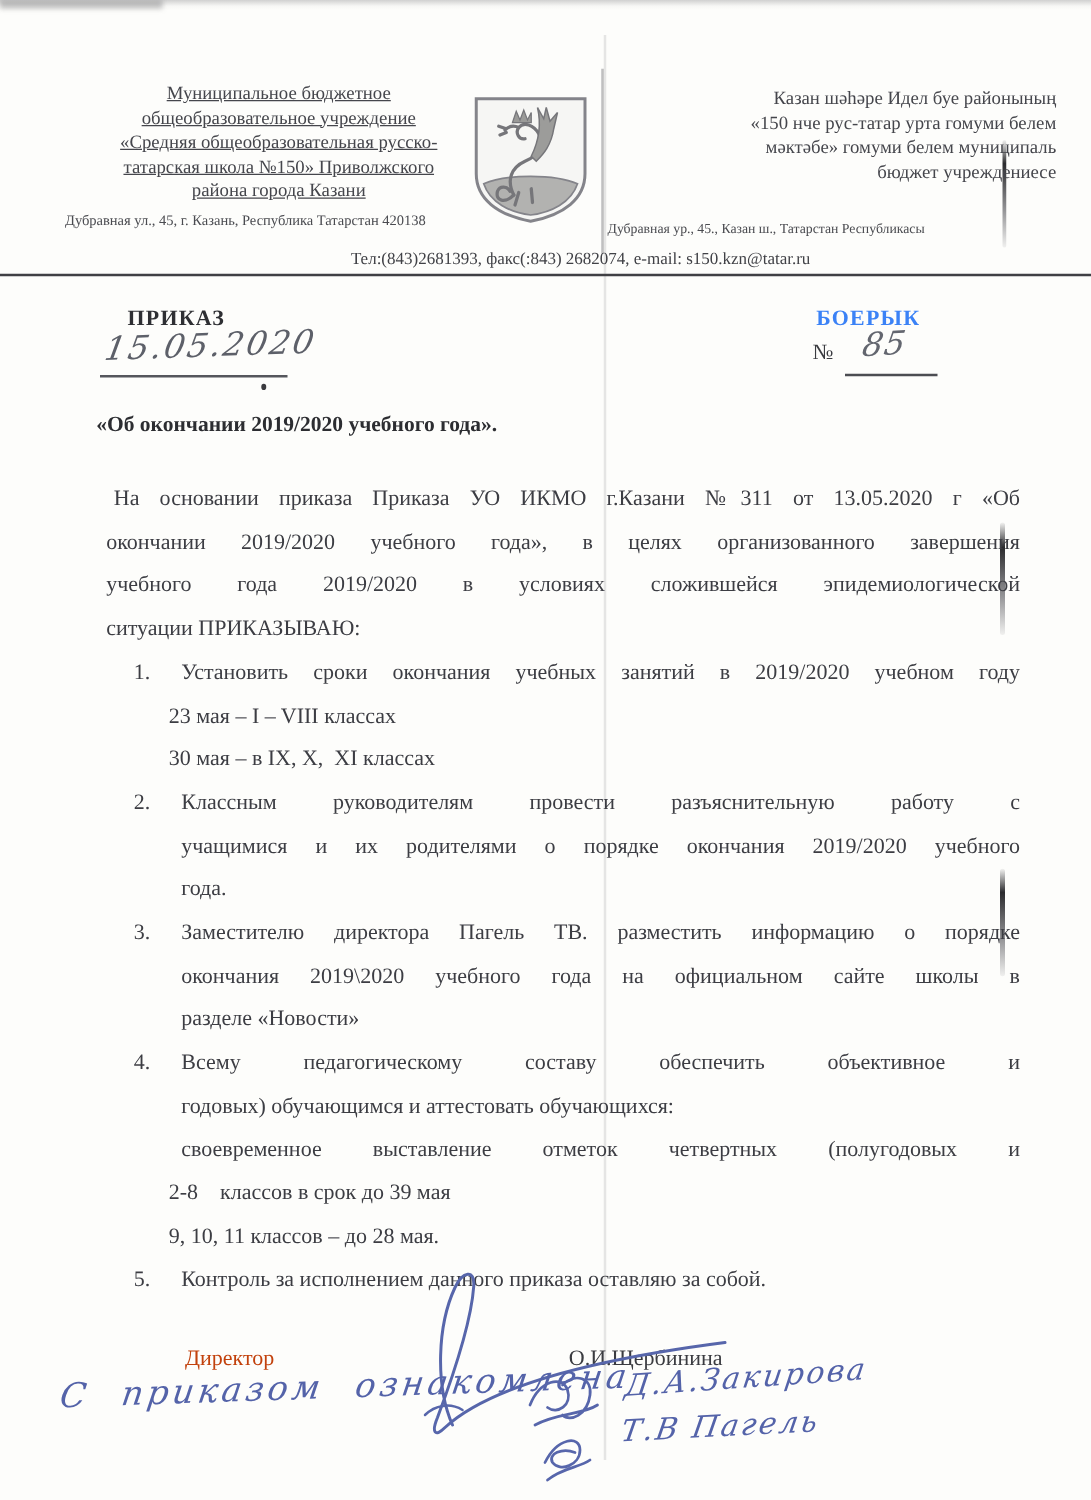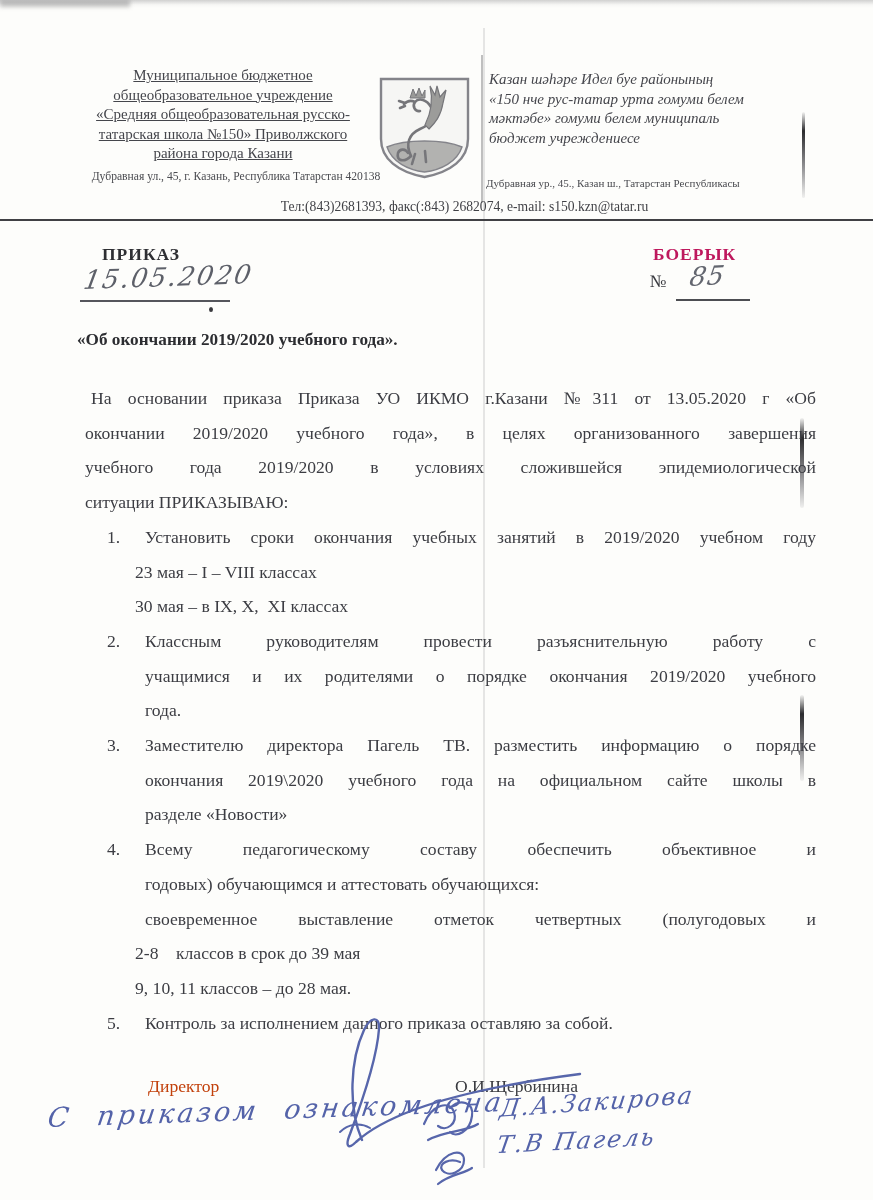--- a/index.html
+++ b/index.html
@@ -18,31 +18,31 @@
   .fold-dark { left:481px; top:55px; width:2px; height:148px; background:rgba(75,75,80,0.35); }
   .streak { width:4px; border-radius:2px;
     background:linear-gradient(to bottom, rgba(40,40,44,0.05), rgba(25,25,28,0.92) 22%, rgba(60,60,66,0.55) 65%, rgba(90,90,96,0.08)); }
   .streak.s1 { left:802px; top:112px; height:86px; width:3px; }
   .streak.s2 { left:800px; top:418px; height:90px; }
   .streak.s3 { left:800px; top:695px; height:86px; }
 
   
   .org-left { left:68px; top:66px; width:310px; text-align:center;
     font-size:15px; line-height:19.5px; white-space:pre-line; color:#45464c;text-decoration:underline; }
-  .addr-left { left:52px; top:170px; width:368px; text-align:center; font-size:11.6px; color:#4a4b50; }
+  .addr-left { left:52px; top:170px; width:368px; font-size:11.6px; color:#4a4b50; }
   .crest { left:374px; top:74px; width:101px; height:108px; }
-  .org-right { left:489px; top:70px; width:356px; text-align:left;
-    font-size:15px; line-height:19.5px; white-space:pre-line; color:#45464c;font-style:italic; }
+  .org-right { left:489px; top:70px; width:356px; text-align:right;
+    font-size:15px; line-height:19.5px; white-space:pre-line; color:#45464c; }
   .addr-right { left:486px; top:177px; width:340px; text-align:left; font-size:11px; color:#4a4b50; }
   .contact { left:0; top:199px; width:100%; text-align:center; font-size:13.6px; color:#404146;margin-left:28px; }
   .head-rule { left:0; top:219px; width:100%; height:2px; background:#404044; }
 
   
   .prikaz { left:102px; top:244px; font-size:17.5px; font-weight:bold; letter-spacing:1px; color:#2e2f33; }
-  .boeryk { left:653px; top:244px; font-size:17.5px; font-weight:bold; letter-spacing:1px; color:#be185d;text-align:center; }
+  .boeryk { left:653px; top:244px; font-size:17.5px; font-weight:bold; letter-spacing:1px; color:#3b82f6;text-align:center; }
   .hand { font-family:"DejaVu Serif", serif; font-style:italic; }
   .hand-date { left:84px; top:262px; font-size:26px; letter-spacing:2px; color:#5d6069;
     transform:rotate(-2deg) skewX(-12deg); }
   .date-line { left:80px; top:300px; width:150px; height:2px; background:#55565c; }
   .date-dot { left:209px; top:307px; width:4px; height:5px; border-radius:50%; background:#3a3a3e; }
   .num-sign { left:650px; top:271px; font-size:17.5px; color:#3a3b40; }
   .hand-num { left:690px; top:261px; font-size:26px; letter-spacing:1px; color:#63666f;
     transform:rotate(-3deg) skewX(-12deg); }
   .num-line { left:676px; top:299px; width:74px; height:2px; background:#4c4d52; }
 

